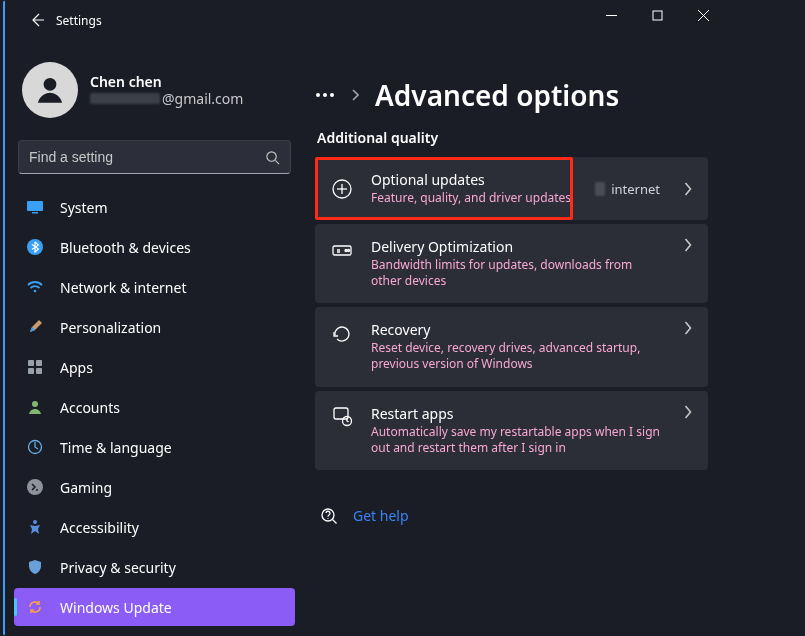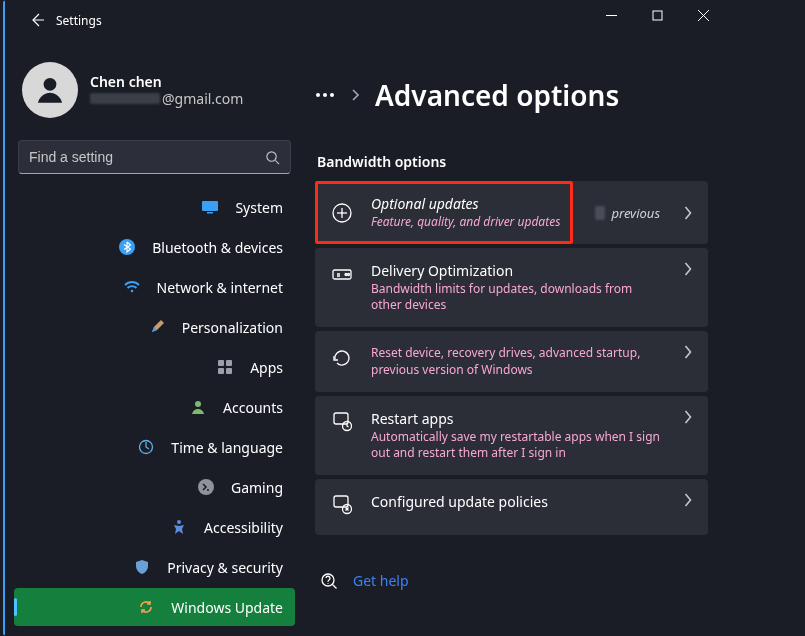--- a/index.html
+++ b/index.html
@@ -25,44 +25,44 @@
   .avatar svg { width:34px; height:34px; fill:#1b1d26; }
   .acct-text { display:flex; flex-direction:column; line-height:1.25; }
   .acct-name { font-weight:600; font-size:14px; }
   .acct-email { font-size:14px; color:#c7c7c7; display:flex; align-items:center; gap:2px; }
   .email-obscure { display:inline-block; width:70px; height:11px; background:#3b3f48; border-radius:2px; filter: blur(1px); }
   .search { margin: 4px 4px 14px 4px; height:34px; background:#2c2e39; border:1px solid #3b3f4a; border-radius:4px; display:flex; align-items:center; padding:0 10px; position:relative; border-bottom:1px solid #a0a4b0; }
   .search input { flex:1; background:transparent; border:none; outline:none; color:#3b82f6; font-size:14px; }
   .search input::placeholder { color:#c7c7c7; }
   .search .sicon { color:#c7c7c7; }
   .nav { display:flex; flex-direction:column; gap:2px; }
-  .nav-item { height:38px; display:flex; align-items:center; gap:16px; padding:0 12px; border-radius:4px; color:#fff; font-size:14px;justify-content:flex-end; }
+  .nav-item { height:38px; display:flex; align-items:center; gap:16px; padding:0 12px; border-radius:4px; color:#fff; font-size:14px; }
   .nav-item .nicon { width:18px; height:18px; display:flex; align-items:center; justify-content:center; }
-  .nav-item.active { background:#15803d; position:relative; }
+  .nav-item.active { background:#8b5cf6; position:relative; }
   .nav-item.active::before { content:""; position:absolute; left:0; top:10px; bottom:10px; width:3px; background:#4cc2ff; border-radius:3px; }
   .main { flex:1; display:flex; flex-direction:column; padding: 36px 26px 16px 10px; overflow-y:auto; }
-  .crumbs { display:flex; align-items:center; gap:16px; margin-bottom:28px; }
+  .crumbs { display:flex; align-items:center; gap:16px; margin-bottom:4px; }
   .crumb-dots { font-size:20px; letter-spacing:2px; color:#fff; }
   .crumb-chev { color:#aaa; font-size:12px; }
   .page-title { font-size:28px; font-weight:600; }
   .section-label { font-size:14px; font-weight:600; margin: 10px 0 10px 2px; }
   .cards { display:flex; flex-direction:column; gap:4px; }
   .card { background:#2b2d37; border-radius:4px; display:flex; padding:14px 16px; gap:18px; min-height:56px; }
   .card .cicon { width:22px; height:22px; display:flex; align-items:center; justify-content:center; color:#fff; flex-shrink:0; }
   .card-text { display:flex; flex-direction:column; flex:1; line-height:1.35; }
   .card-title { font-size:14px; color:#fff; }
   .card-sub { font-size:12px; color:#f9a8d4; }
   .card-side { font-size:13px; color:#d0d2d8; margin-right:6px; display:flex; align-items:center; gap:6px; }
   .side-blur { display:inline-block; width:10px; height:14px; background:#4a4d58; filter: blur(1px); border-radius:2px; }
   .card .chev { color:#c7c7c7; font-size:12px; }
   .help-row { display:flex; align-items:center; gap:14px; margin-top:36px; padding-left:4px; color:#3b82f6; }
   .help-row .hicon { width:20px; height:20px; color:#fff; }
   .help-text { font-size:14px; }
   
-  .card-outer { background:#2b2d37; border-radius:4px; position:relative;font-style:italic; }
+  .card-outer { background:#2b2d37; border-radius:4px; position:relative; }
   .highlight-border { position:absolute; top:0; left:0; width:258px; height:100%; border:3px solid #ff2a17; border-radius:2px; pointer-events:none; }
   .card-inner { display:flex; align-items:center; padding:14px 16px; gap:18px; }
   svg { display:block; }
 </style>
 </head>
 <body>
 
 <div class="window">
   <div class="titlebar">
     <div class="back-btn">
@@ -236,40 +236,40 @@
             </svg>
           </span>
         <span class="crumb-chev">
             <svg width="8" height="12" viewBox="0 0 8 12" fill="none" stroke="#a0a4b0" stroke-width="1.6">
               <path d="M2 1l5 5-5 5"></path>
             </svg>
           </span>
         <span class="page-title">Advanced options</span>
       </div>
 
-      <div class="section-label">Bandwidth options</div>
+      <div class="section-label">Additional quality</div>
 
       <div class="cards">
 
         <div class="card-outer">
           <div class="card-inner">
             <span class="cicon">
                 <svg width="22" height="22" viewBox="0 0 22 22" fill="none" stroke="#fff" stroke-width="1.3">
                   <circle cx="11" cy="11" r="9"></circle>
                   <line x1="11" y1="6" x2="11" y2="16"></line>
                   <line x1="6" y1="11" x2="16" y2="11"></line>
                 </svg>
               </span>
             <div class="card-text">
               <span class="card-title">Optional updates</span>
               <span class="card-sub">Feature, quality, and driver updates</span>
             </div>
             <div class="card-side">
               <span class="side-blur"></span>
-              <span>previous</span>
+              <span>internet</span>
             </div>
             <span class="chev">
                 <svg width="8" height="14" viewBox="0 0 8 14" fill="none" stroke="#c7c7c7" stroke-width="1.6">
                   <path d="M1.5 1l5 6-5 6"></path>
                 </svg>
               </span>
           </div>
           <div class="highlight-border"></div>
         </div>
 
@@ -294,20 +294,21 @@
         </div>
 
         <div class="card">
           <span class="cicon">
               <svg width="22" height="20" viewBox="0 0 22 20" fill="none" stroke="#fff" stroke-width="1.3">
                 <path d="M4 13a7 7 0 1 1 2 4"></path>
                 <path d="M3 10v4h4"></path>
               </svg>
             </span>
           <div class="card-text">
+            <span class="card-title">Recovery</span>
             <span class="card-sub">Reset device, recovery drives, advanced startup, previous version of Windows</span>
           </div>
           <span class="chev">
               <svg width="8" height="14" viewBox="0 0 8 14" fill="none" stroke="#c7c7c7" stroke-width="1.6">
                 <path d="M1.5 1l5 6-5 6"></path>
               </svg>
             </span>
         </div>
 
         <div class="card">
@@ -322,37 +323,20 @@
             <span class="card-title">Restart apps</span>
             <span class="card-sub">Automatically save my restartable apps when I sign out and restart them after I sign in</span>
           </div>
           <span class="chev">
               <svg width="8" height="14" viewBox="0 0 8 14" fill="none" stroke="#c7c7c7" stroke-width="1.6">
                 <path d="M1.5 1l5 6-5 6"></path>
               </svg>
             </span>
         </div>
 
-        <div class="card">
-          <span class="cicon">
-              <svg width="22" height="22" viewBox="0 0 22 22" fill="none" stroke="#fff" stroke-width="1.3">
-                <rect x="3" y="3" width="14" height="11" rx="2"></rect>
-                <circle cx="16" cy="16" r="4.5"></circle>
-                <path d="M14.5 14.5l3 3M17.5 14.5l-3 3"></path>
-              </svg>
-            </span>
-          <div class="card-text">
-            <span class="card-title">Configured update policies</span>
-          </div>
-          <span class="chev">
-              <svg width="8" height="14" viewBox="0 0 8 14" fill="none" stroke="#c7c7c7" stroke-width="1.6">
-                <path d="M1.5 1l5 6-5 6"></path>
-              </svg>
-            </span>
-        </div>
 
       </div>
 
       <div class="help-row">
         <span class="hicon">
             <svg width="20" height="20" viewBox="0 0 20 20" fill="none" stroke="#fff" stroke-width="1.3">
               <circle cx="9" cy="9" r="6"></circle>
               <path d="M7 7a2 2 0 1 1 3 2c-.7.4-1 1-1 1.7"></path>
               <circle cx="9" cy="12.5" r="0.6" fill="#fff" stroke="none"></circle>
               <path d="M13.5 13.5l4 4"></path>

